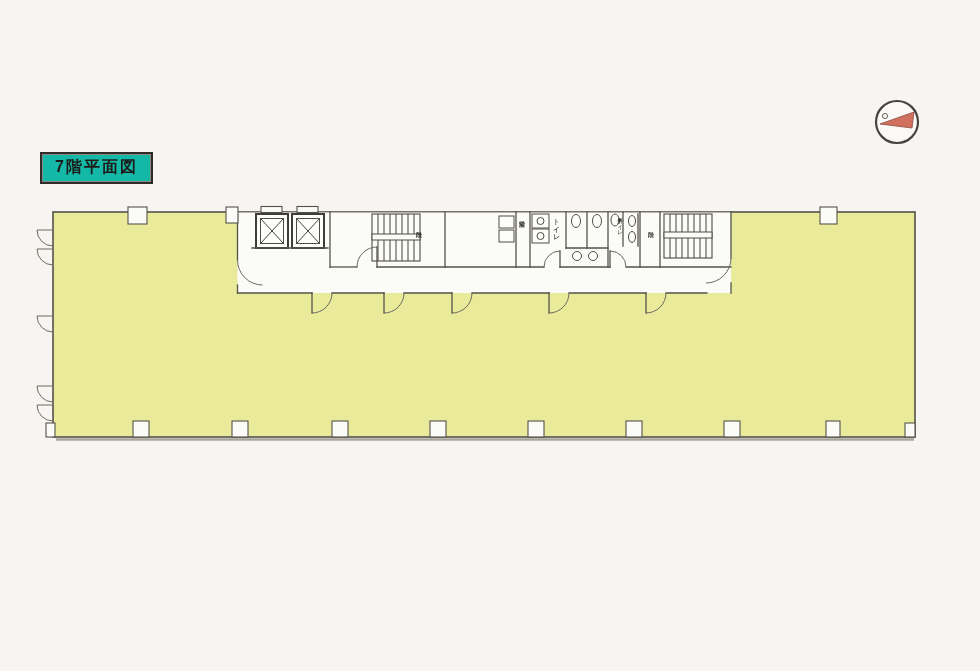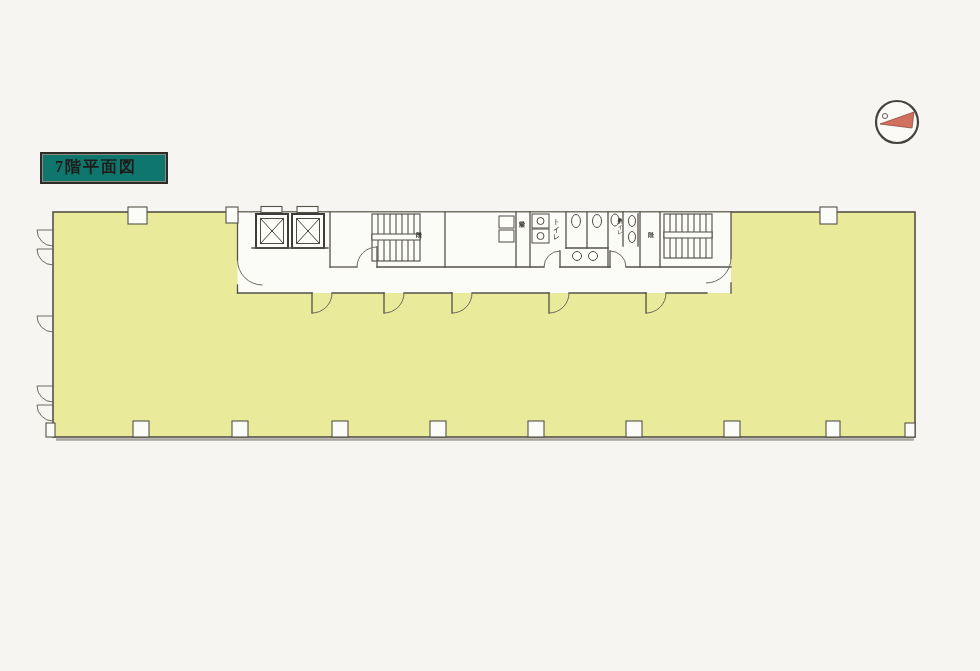--- a/index.html
+++ b/index.html
@@ -4,25 +4,24 @@
 <style>
   html,body{margin:0;padding:0;}
   body{font-family:"Liberation Sans", sans-serif; background:#ffffff;}
   #canvas{
     position:relative; width:980px; height:671px; overflow:hidden;
     background:var(--page-background,#f6f5f1);
   }
   
   .title-box{
     position:absolute; left:40px; top:152px;
-    border:2px solid #2e2c28; background:#0f766e;
-    padding:3px 29px 4px 13px;
+    border:2px solid #2e2c28; background:#14b8a6;
+    padding:3px 13px 4px 13px;
     font-size:16px; font-weight:bold; color:#1d1c1a; letter-spacing:2px;
     box-shadow:0 0 0 1px #8a887f inset;
-    font-family:Liberation Serif, serif;
   }
   
   svg{position:absolute; left:0; top:0;}
   .floor{fill:var(--floor-fill,#e9eb9a); stroke:var(--wall,#55524a); stroke-width:1.6;}
   .core{fill:var(--core-fill,#fbfbf7);}
   .wall{stroke:var(--wall,#55524a); stroke-width:1.3; fill:none; stroke-linecap:square;}
   .notch{fill:var(--core-fill,#fbfbf7); stroke:var(--wall,#55524a); stroke-width:1.1;}
   .fixture{fill:#fdfdfa; stroke:#4e4c45; stroke-width:1;}
   .tread{stroke:#45433d; stroke-width:1;}
   .arc{stroke:#6d6a60; stroke-width:1; fill:none;}

